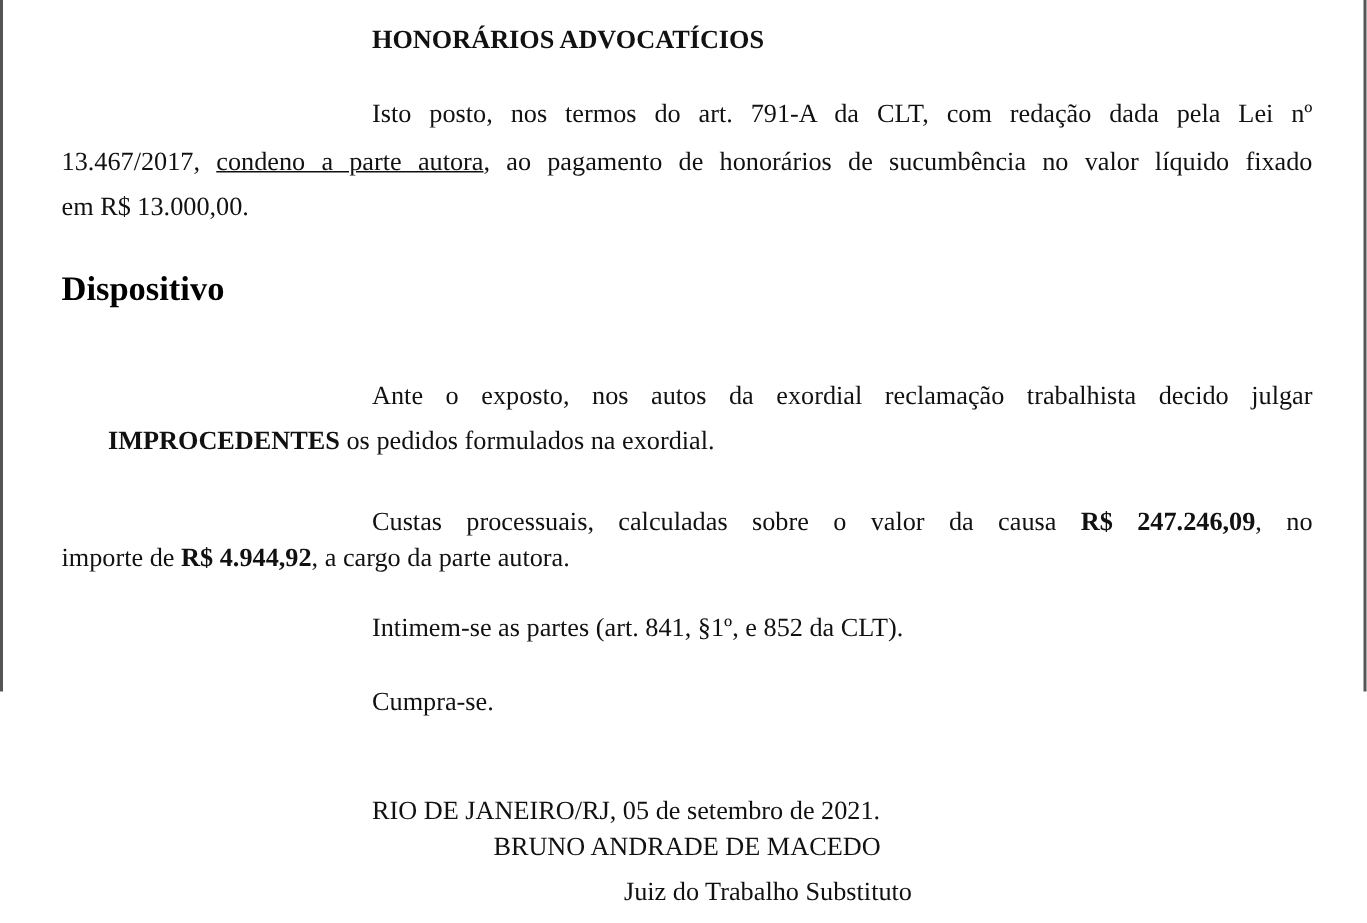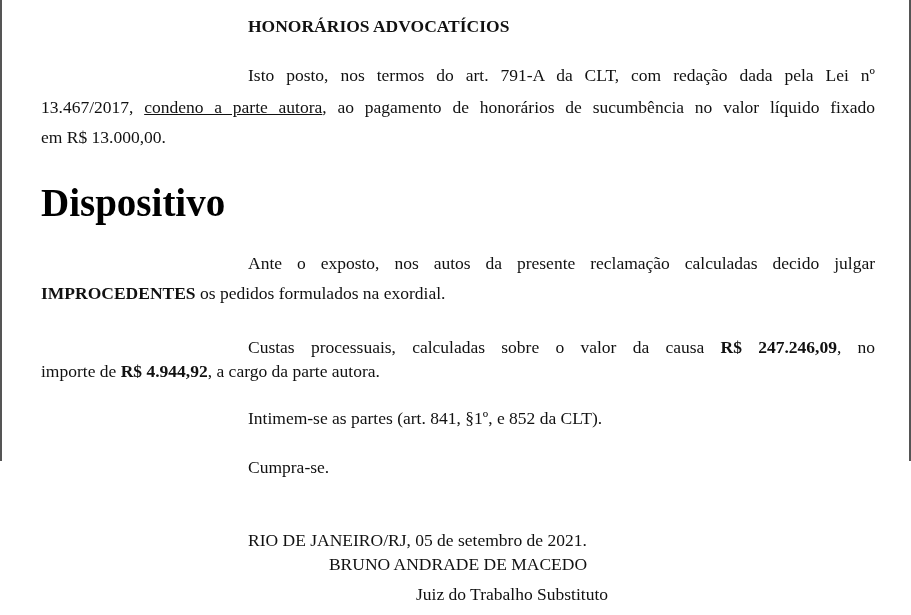--- a/index.html
+++ b/index.html
@@ -17,21 +17,21 @@
     color: #111111;
     font-size: 17.5px;
   }
   .line { position: absolute; left: 0; width: 834px; white-space: nowrap; }
   .justify { text-align: justify; text-align-last: justify; }
   .indent { padding-left: 207px; box-sizing: border-box; }
   .section-heading {
     font-weight: bold; font-size: 17.5px;
   }
   .big-heading {
-    font-weight: bold; font-size: 39px; color: #000000;
+    font-weight: bold; font-size: 23px; color: #000000;
   }
   .bold { font-weight: bold; }
   .underline { text-decoration: underline; }
 </style>
 </head>
 <body>
 
 <div class="page">
   <div class="content">
 
@@ -47,23 +47,23 @@
     </div>
     <div class="line" style="top:127px;">
       <span>em R$ 13.000,00.</span>
     </div>
 
     <div class="line big-heading" style="top:180px;">
       <span>Dispositivo</span>
     </div>
 
     <div class="line indent justify" style="top:253px;">
-      <span>Ante o exposto, nos autos da presente reclamação calculadas decido julgar</span>
+      <span>Ante o exposto, nos autos da exordial reclamação trabalhista decido julgar</span>
     </div>
-    <div class="line" style="top:283px;">
+    <div class="line" style="top:283px;margin-left:31px;">
       <span class="bold">IMPROCEDENTES</span><span> os pedidos formulados na exordial.</span>
     </div>
 
     <div class="line indent justify" style="top:337px;">
       <span>Custas processuais, calculadas sobre o valor da causa </span><span class="bold">R$ 247.246,09</span><span>, no</span>
     </div>
     <div class="line" style="top:361px;">
       <span>importe de </span><span class="bold">R$ 4.944,92</span><span>, a cargo da parte autora.</span>
     </div>
 

